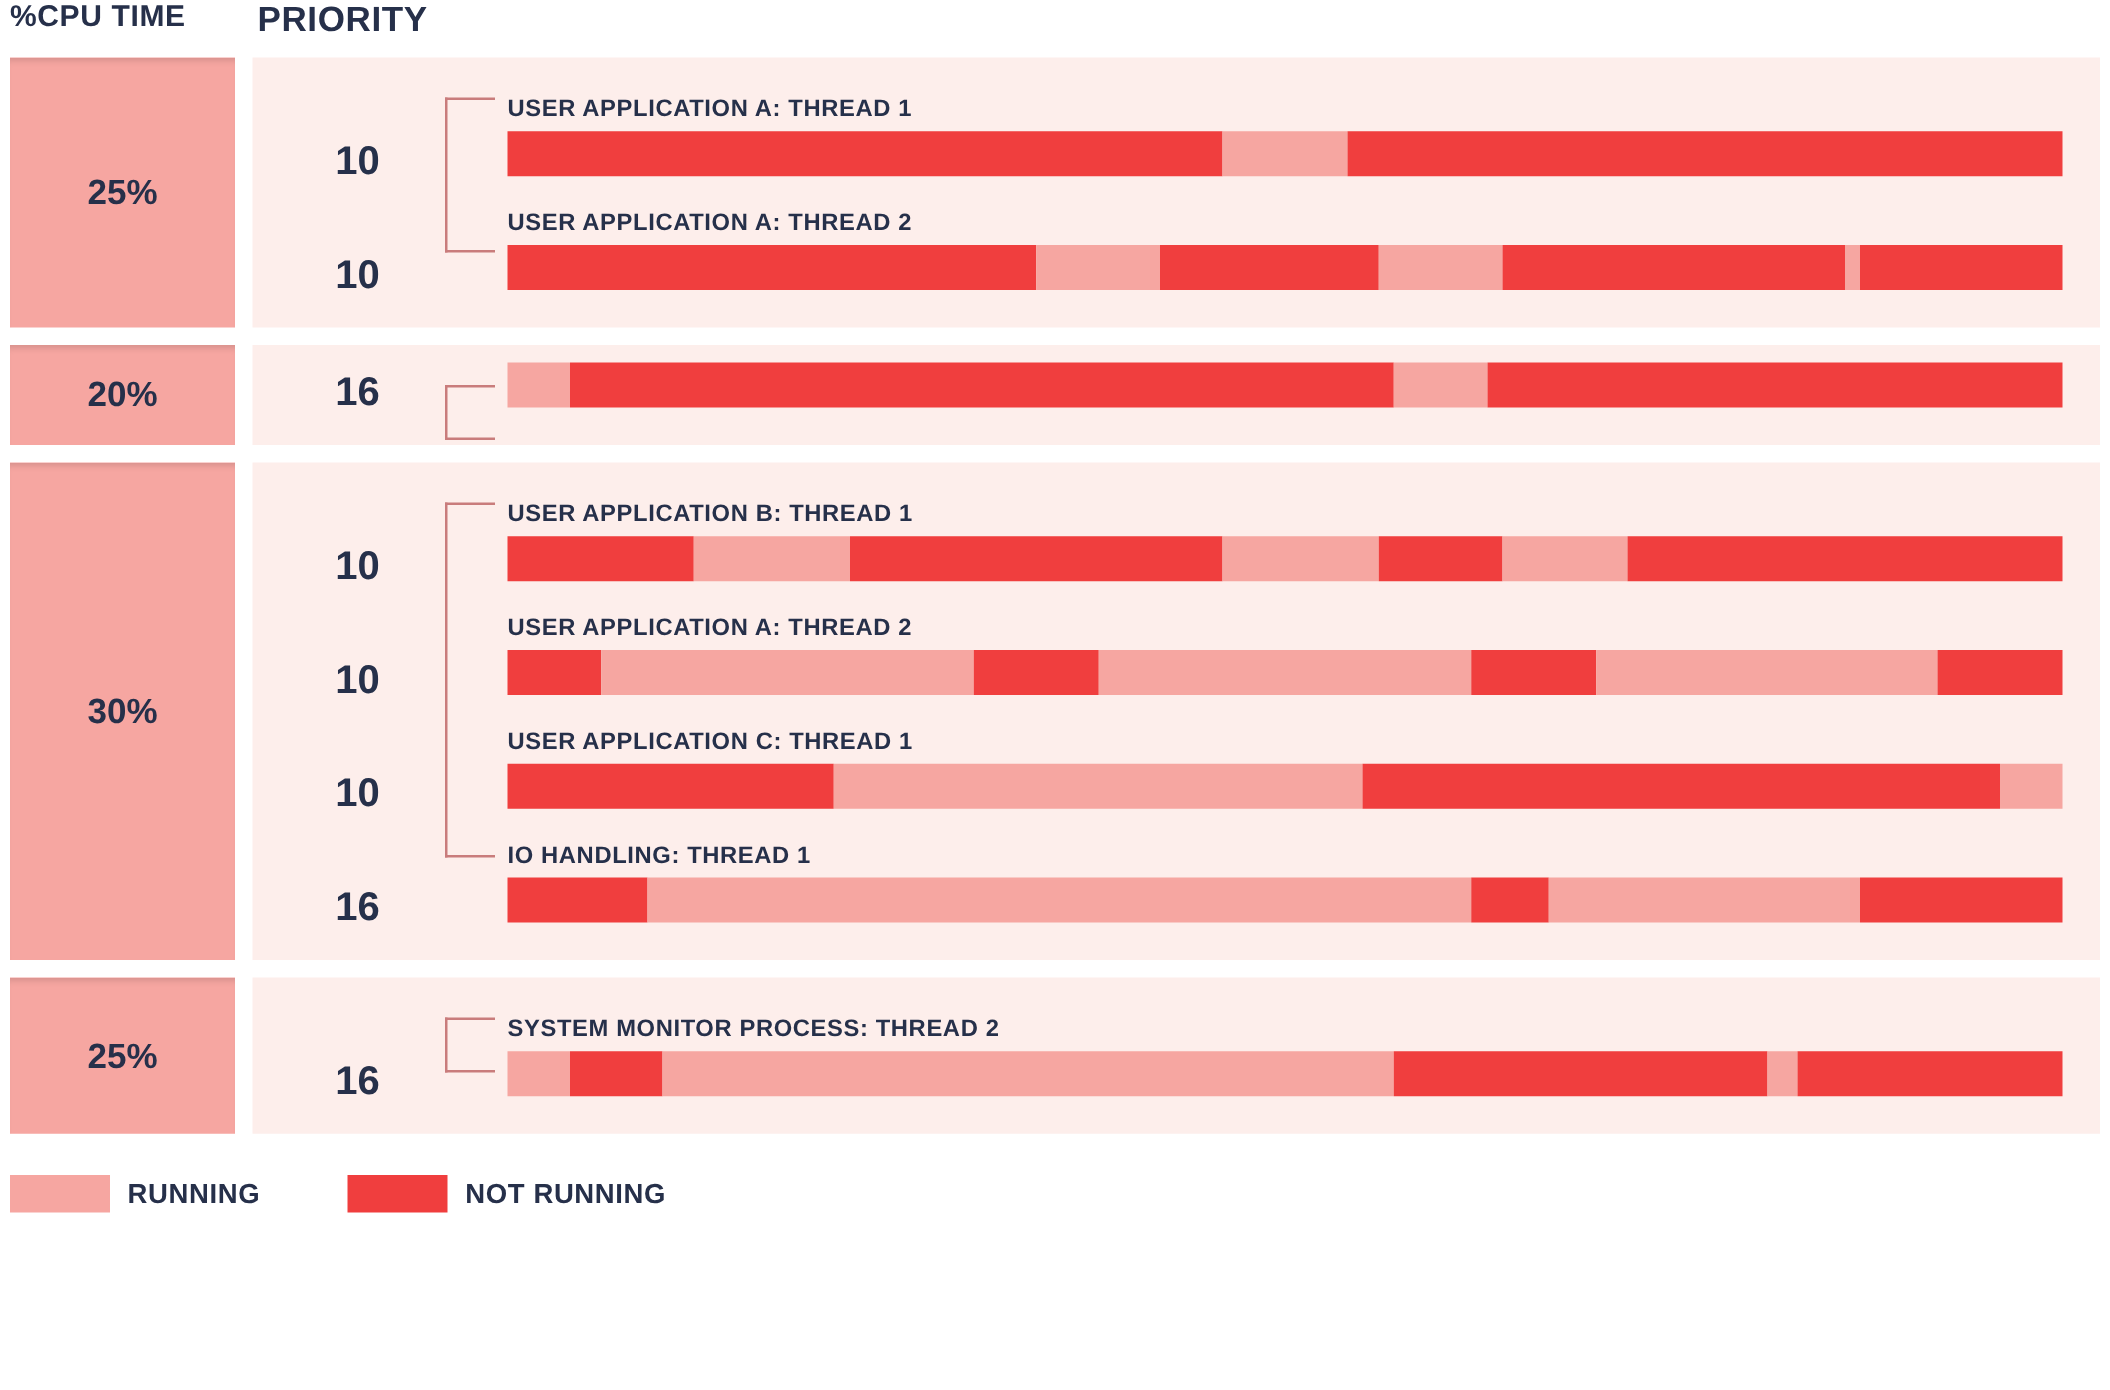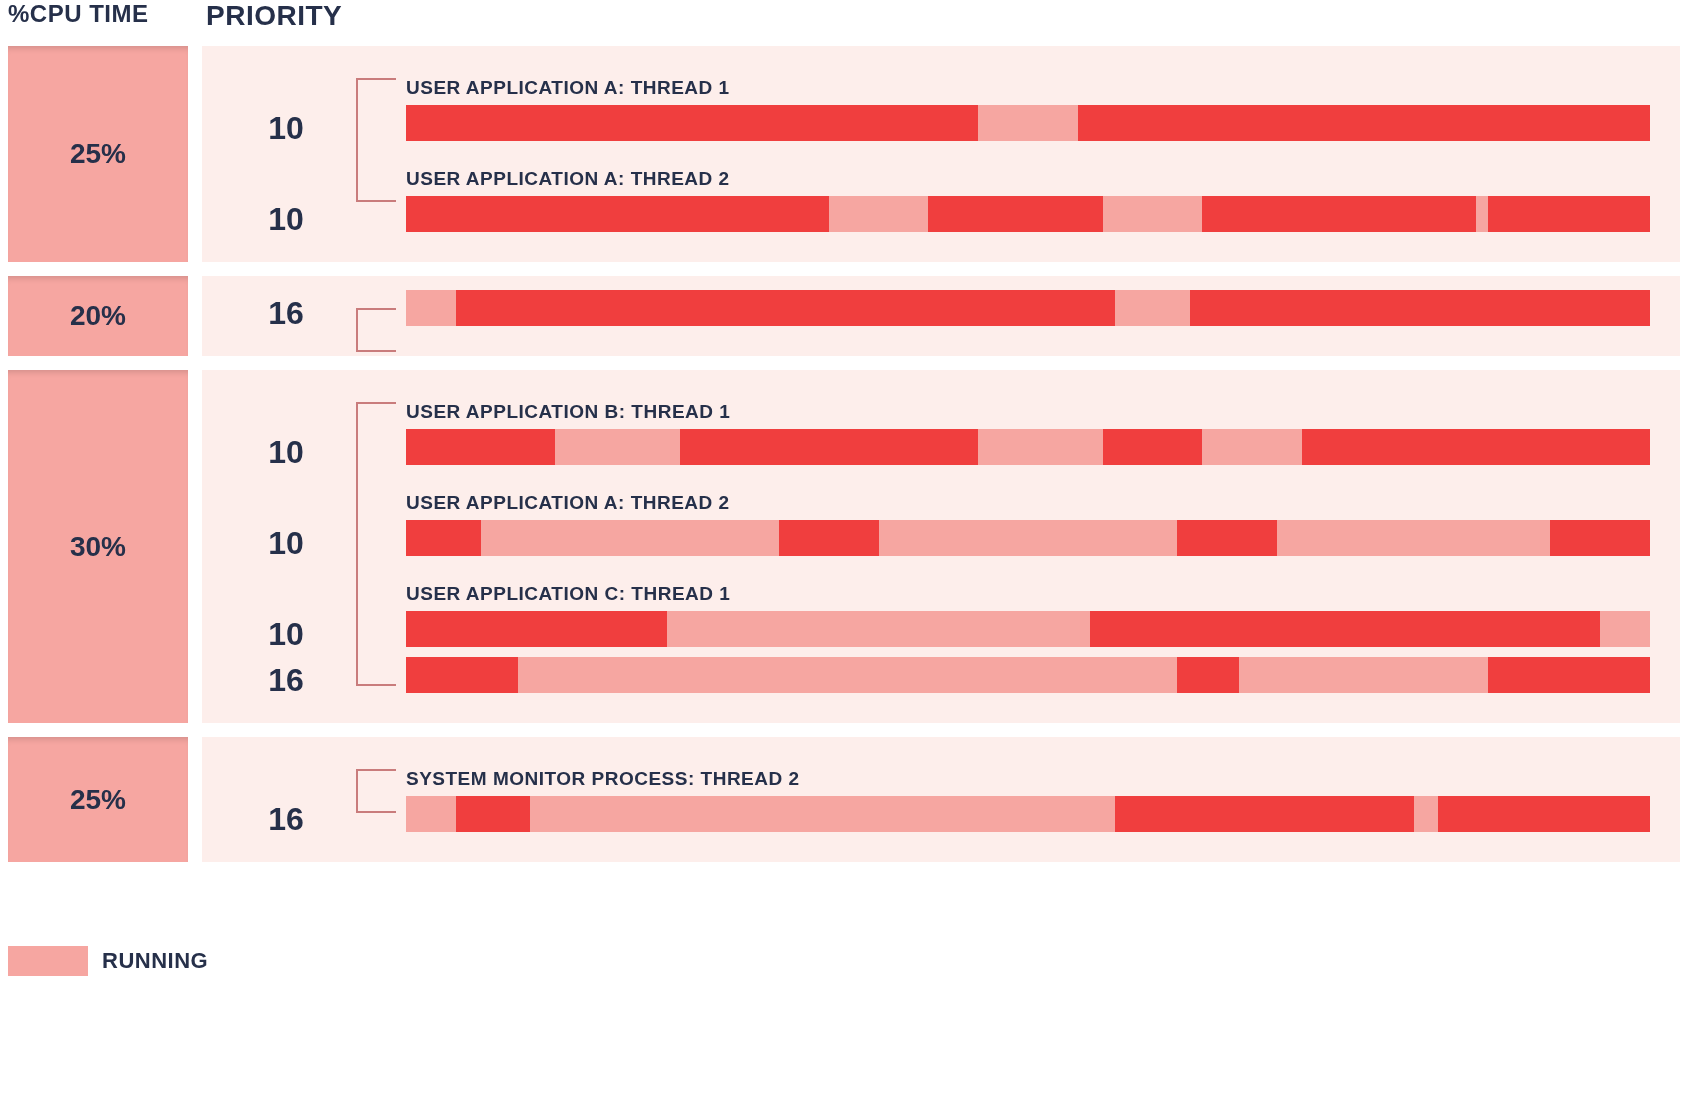--- a/index.html
+++ b/index.html
@@ -92,21 +92,21 @@
   .bracket {
     position: absolute;
     border-left: 2px solid #c97c7c;
     border-top: 2px solid #c97c7c;
     border-bottom: 2px solid #c97c7c;
     width: 40px;
   }
   .legend {
     display: flex;
     align-items: center;
-    margin-top: 84px;
+    margin-top: 33px;
   }
   .legend-item {
     display: flex;
     align-items: center;
     gap: 14px;
     margin-right: 70px;
   }
   .legend-swatch {
     width: 80px;
     height: 30px;
@@ -217,20 +217,21 @@
               <div class="seg notrunning" style="width: 21%;"></div>
               <div class="seg running" style="width: 34%;"></div>
               <div class="seg notrunning" style="width: 41%;"></div>
               <div class="seg running" style="width: 4%;"></div>
             </div>
           </div>
         </div>
         <div class="thread-row">
           <div class="priority">16</div>
           <div class="thread-content">
+            <div class="thread-label">IO HANDLING: THREAD 1</div>
             <div class="bar">
               <div class="seg notrunning" style="width: 9%;"></div>
               <div class="seg running" style="width: 53%;"></div>
               <div class="seg notrunning" style="width: 5%;"></div>
               <div class="seg running" style="width: 20%;"></div>
               <div class="seg notrunning" style="width: 13%;"></div>
             </div>
           </div>
         </div>
         <div class="bracket" style="left: 154px; top: 32px; height: 284px;"></div>
@@ -256,13 +257,17 @@
         <div class="bracket" style="left: 154px; top: 32px; height: 44px;"></div>
       </div>
     </div>
   </div>
 
 <div class="legend">
   <div class="legend-item">
     <div class="legend-swatch running"></div>
     <div class="legend-label">RUNNING</div>
   </div>
+  <div class="legend-item">
+    <div class="legend-swatch notrunning"></div>
+    <div class="legend-label">NOT RUNNING</div>
+  </div>
 </div>
 
 </body></html>

